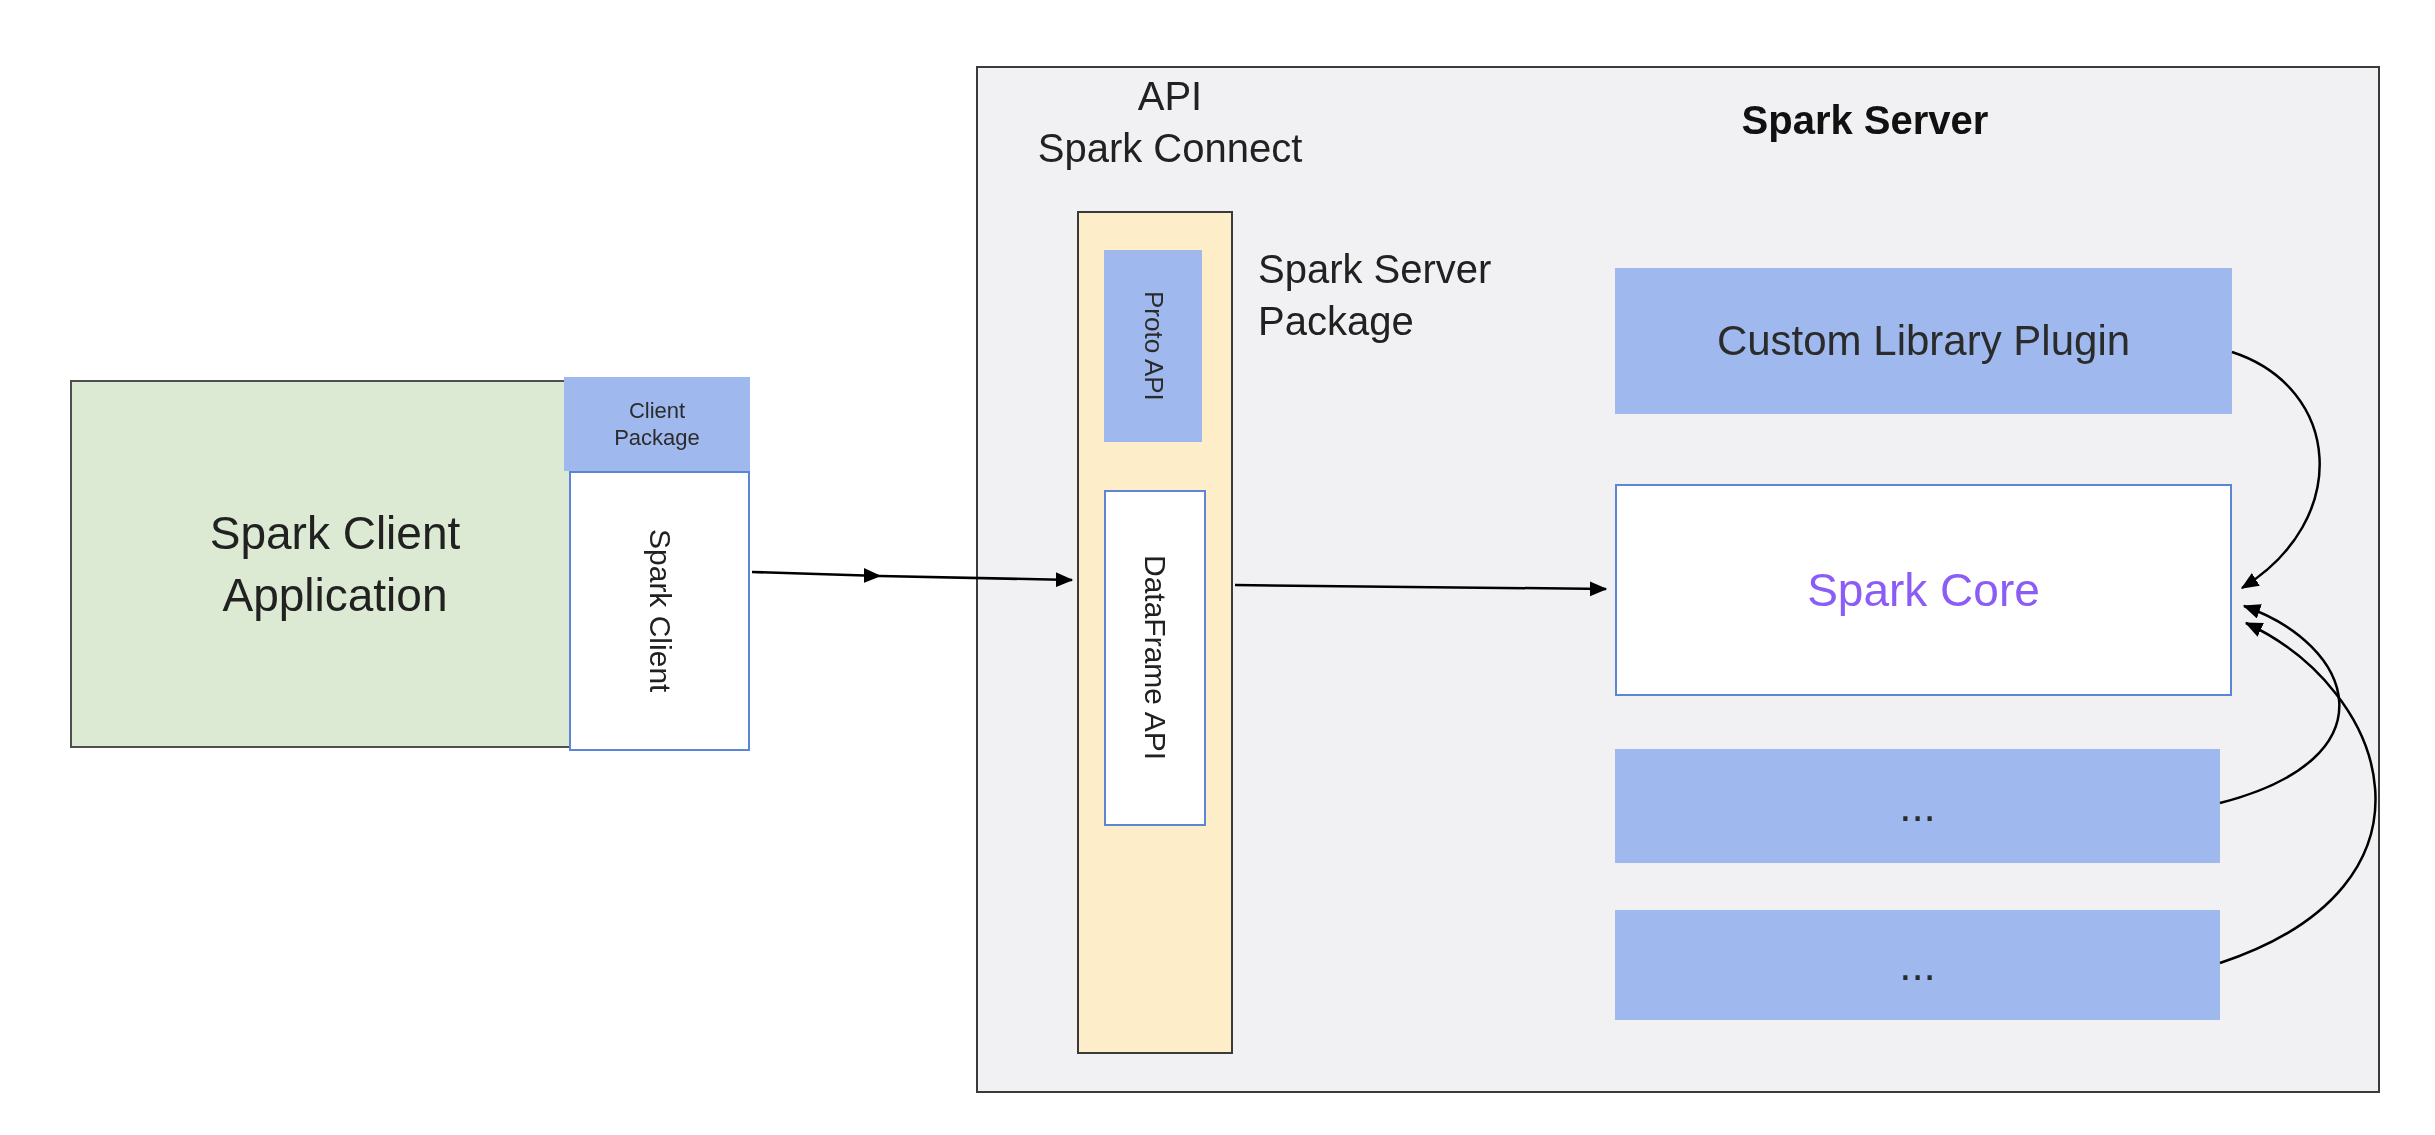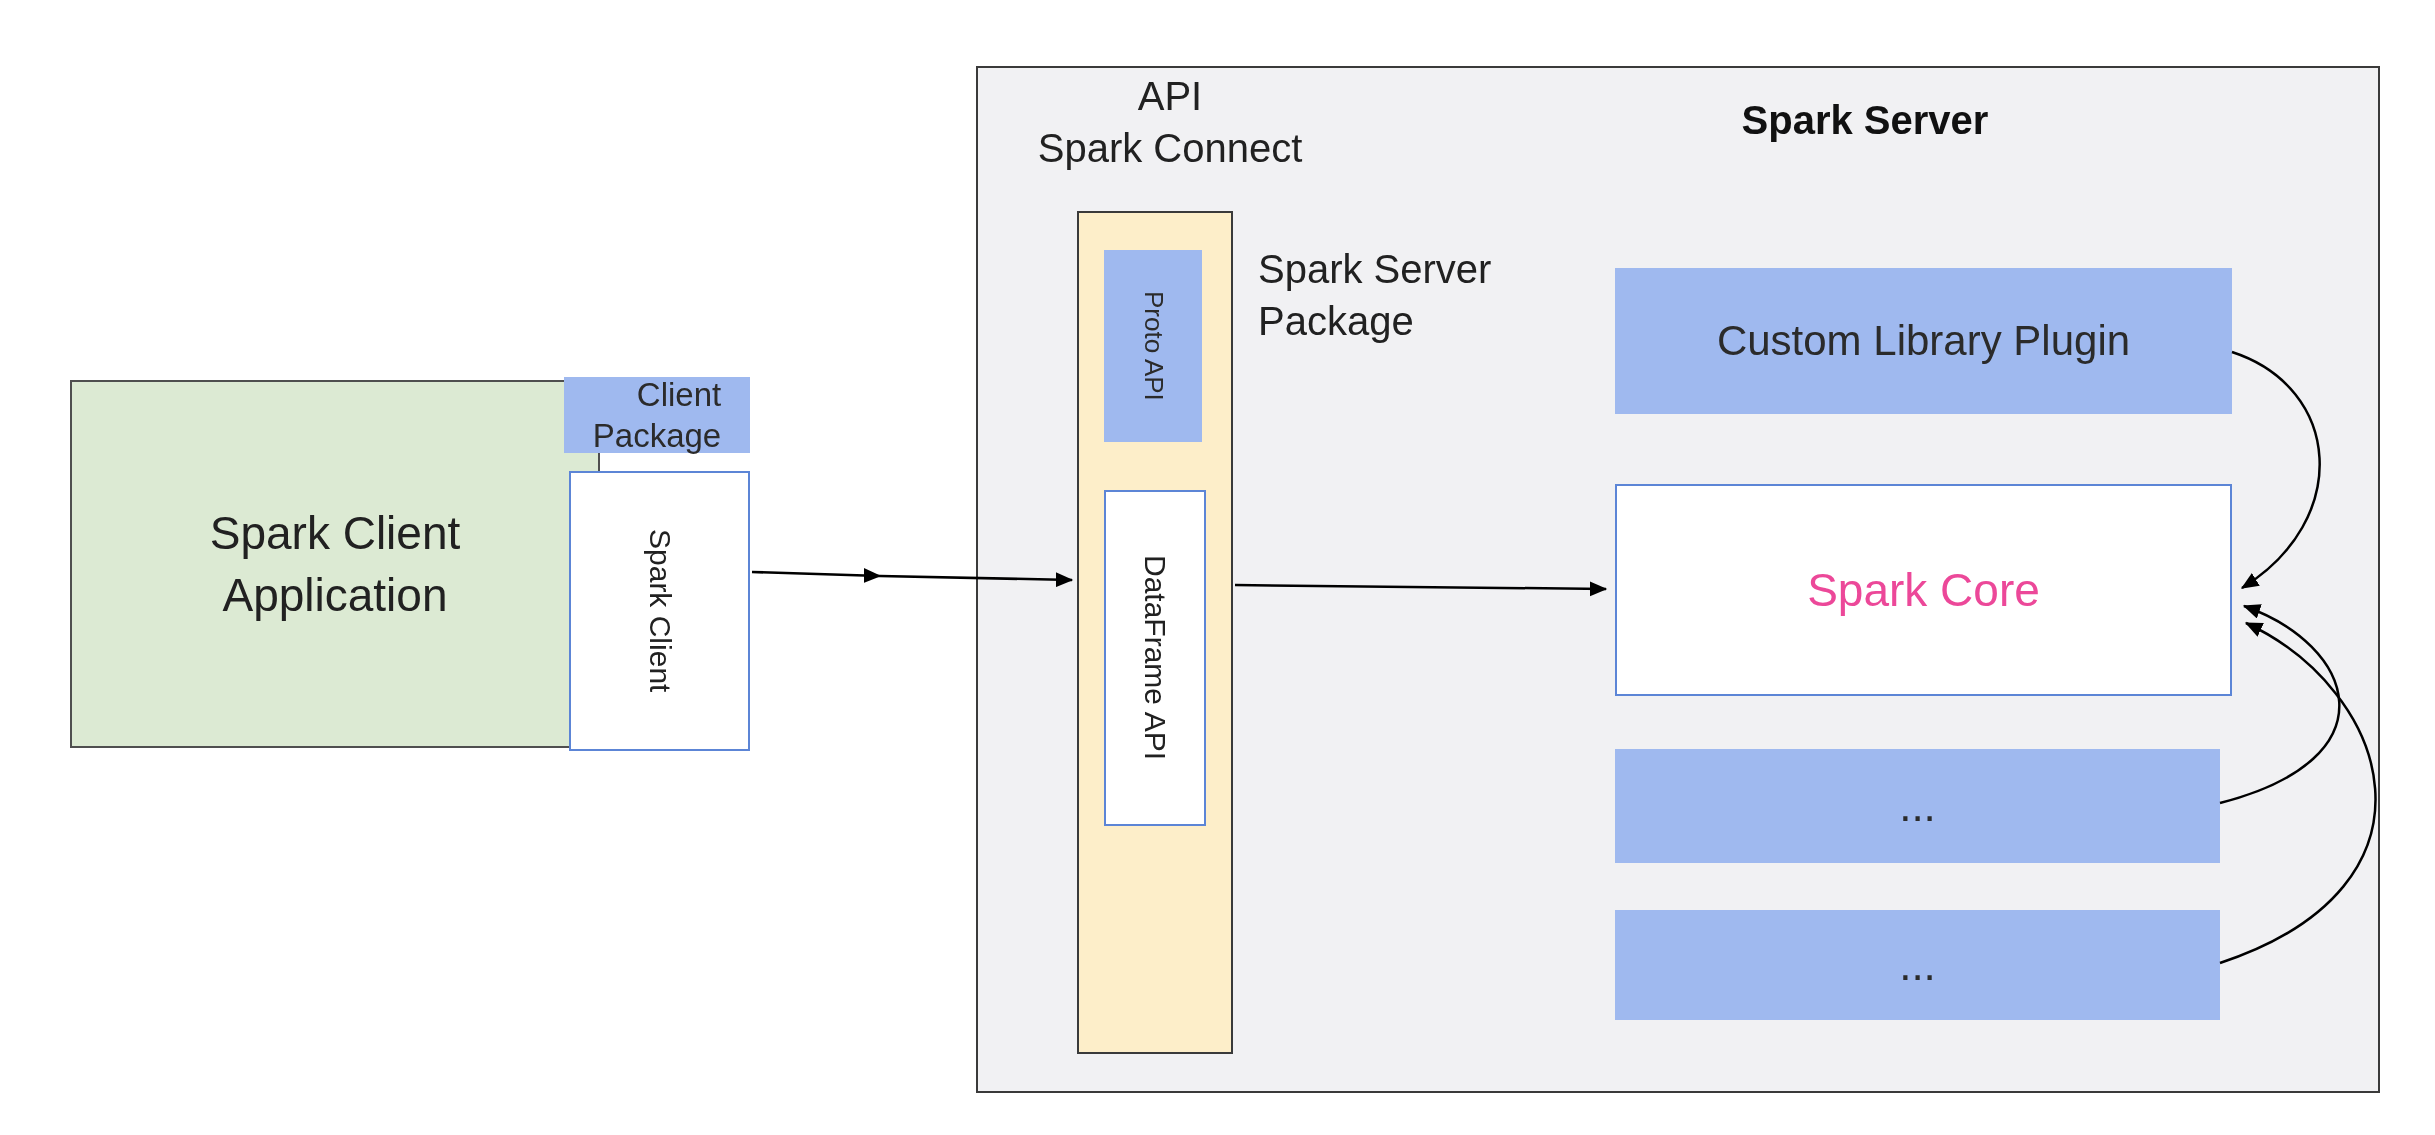--- a/index.html
+++ b/index.html
@@ -72,21 +72,21 @@
 
   <div class="label center-text" style="left:1640px; top:98px; width:450px; font-size:40px; font-weight:700; color:#111111;">Spark Server</div>
 
   <div class="box green" style="left:70px; top:380px; width:530px; height:368px;">
     <div>
       <div>Spark Client</div>
       <div>Application</div>
     </div>
   </div>
 
-  <div class="box blue" style="left:564px; top:377px; width:186px; height:76px; font-size:33px; line-height:1.25;text-align:right;">
+  <div class="box blue" style="left:564px; top:377px; width:186px; height:94px; font-size:22px; line-height:1.25;">
     <div>
       <div>Client</div>
       <div>Package</div>
     </div>
   </div>
 
   <div class="box whitebox" style="left:569px; top:471px; width:181px; height:280px;">
     <span class="vtext" style="font-size:30px;">Spark Client</span>
   </div>
 
@@ -100,21 +100,21 @@
     <span class="vtext" style="font-size:30px;">DataFrame API</span>
   </div>
 
   <div class="label" style="left:1258px; top:243px; width:420px; font-size:40px; line-height:1.3; text-align:left;">
     <div>Spark Server</div>
     <div>Package</div>
   </div>
 
   <div class="box blue" style="left:1615px; top:268px; width:617px; height:146px; font-size:42px;">Custom Library Plugin</div>
 
-  <div class="box whitebox" style="left:1615px; top:484px; width:617px; height:212px; font-size:46px; color:#ec4899;">Spark Core</div>
+  <div class="box whitebox" style="left:1615px; top:484px; width:617px; height:212px; font-size:46px; color:#8b5cf6;">Spark Core</div>
 
   <div class="box blue" style="left:1615px; top:749px; width:605px; height:114px; font-size:44px;">...</div>
 
   <div class="box blue" style="left:1615px; top:910px; width:605px; height:110px; font-size:44px;">...</div>
 
   <svg class="arrows" width="2435" height="1135" viewBox="0 0 2435 1135">
     <defs>
       <marker id="ah" markerWidth="8" markerHeight="8" refX="6.5" refY="3" orient="auto" markerUnits="strokeWidth">
         <path d="M0,0 L7,3 L0,6 Z" fill="#000000"></path>
       </marker>

